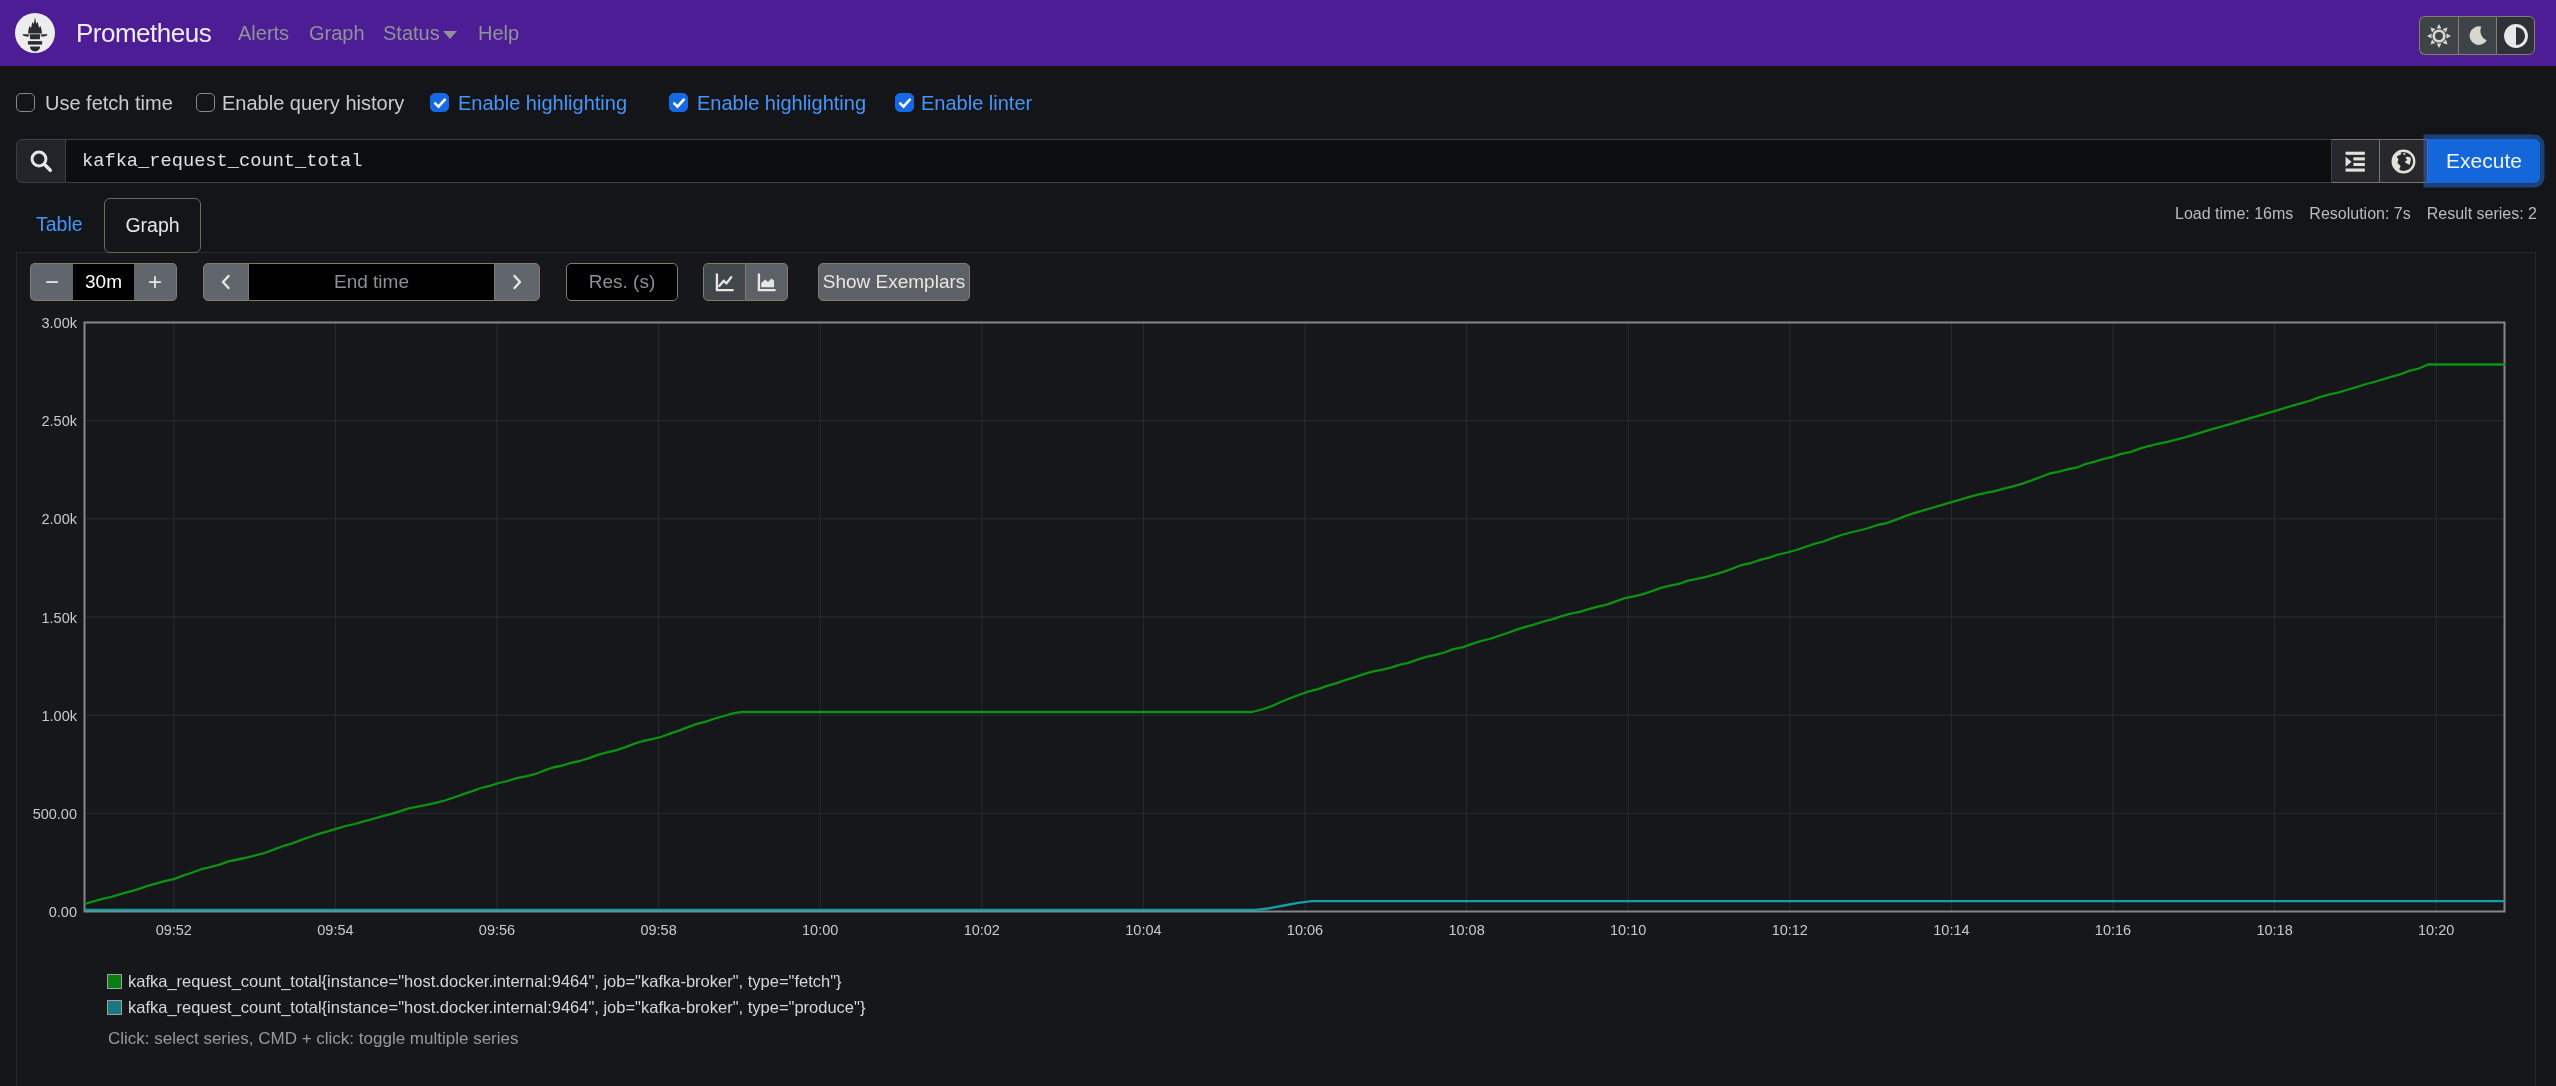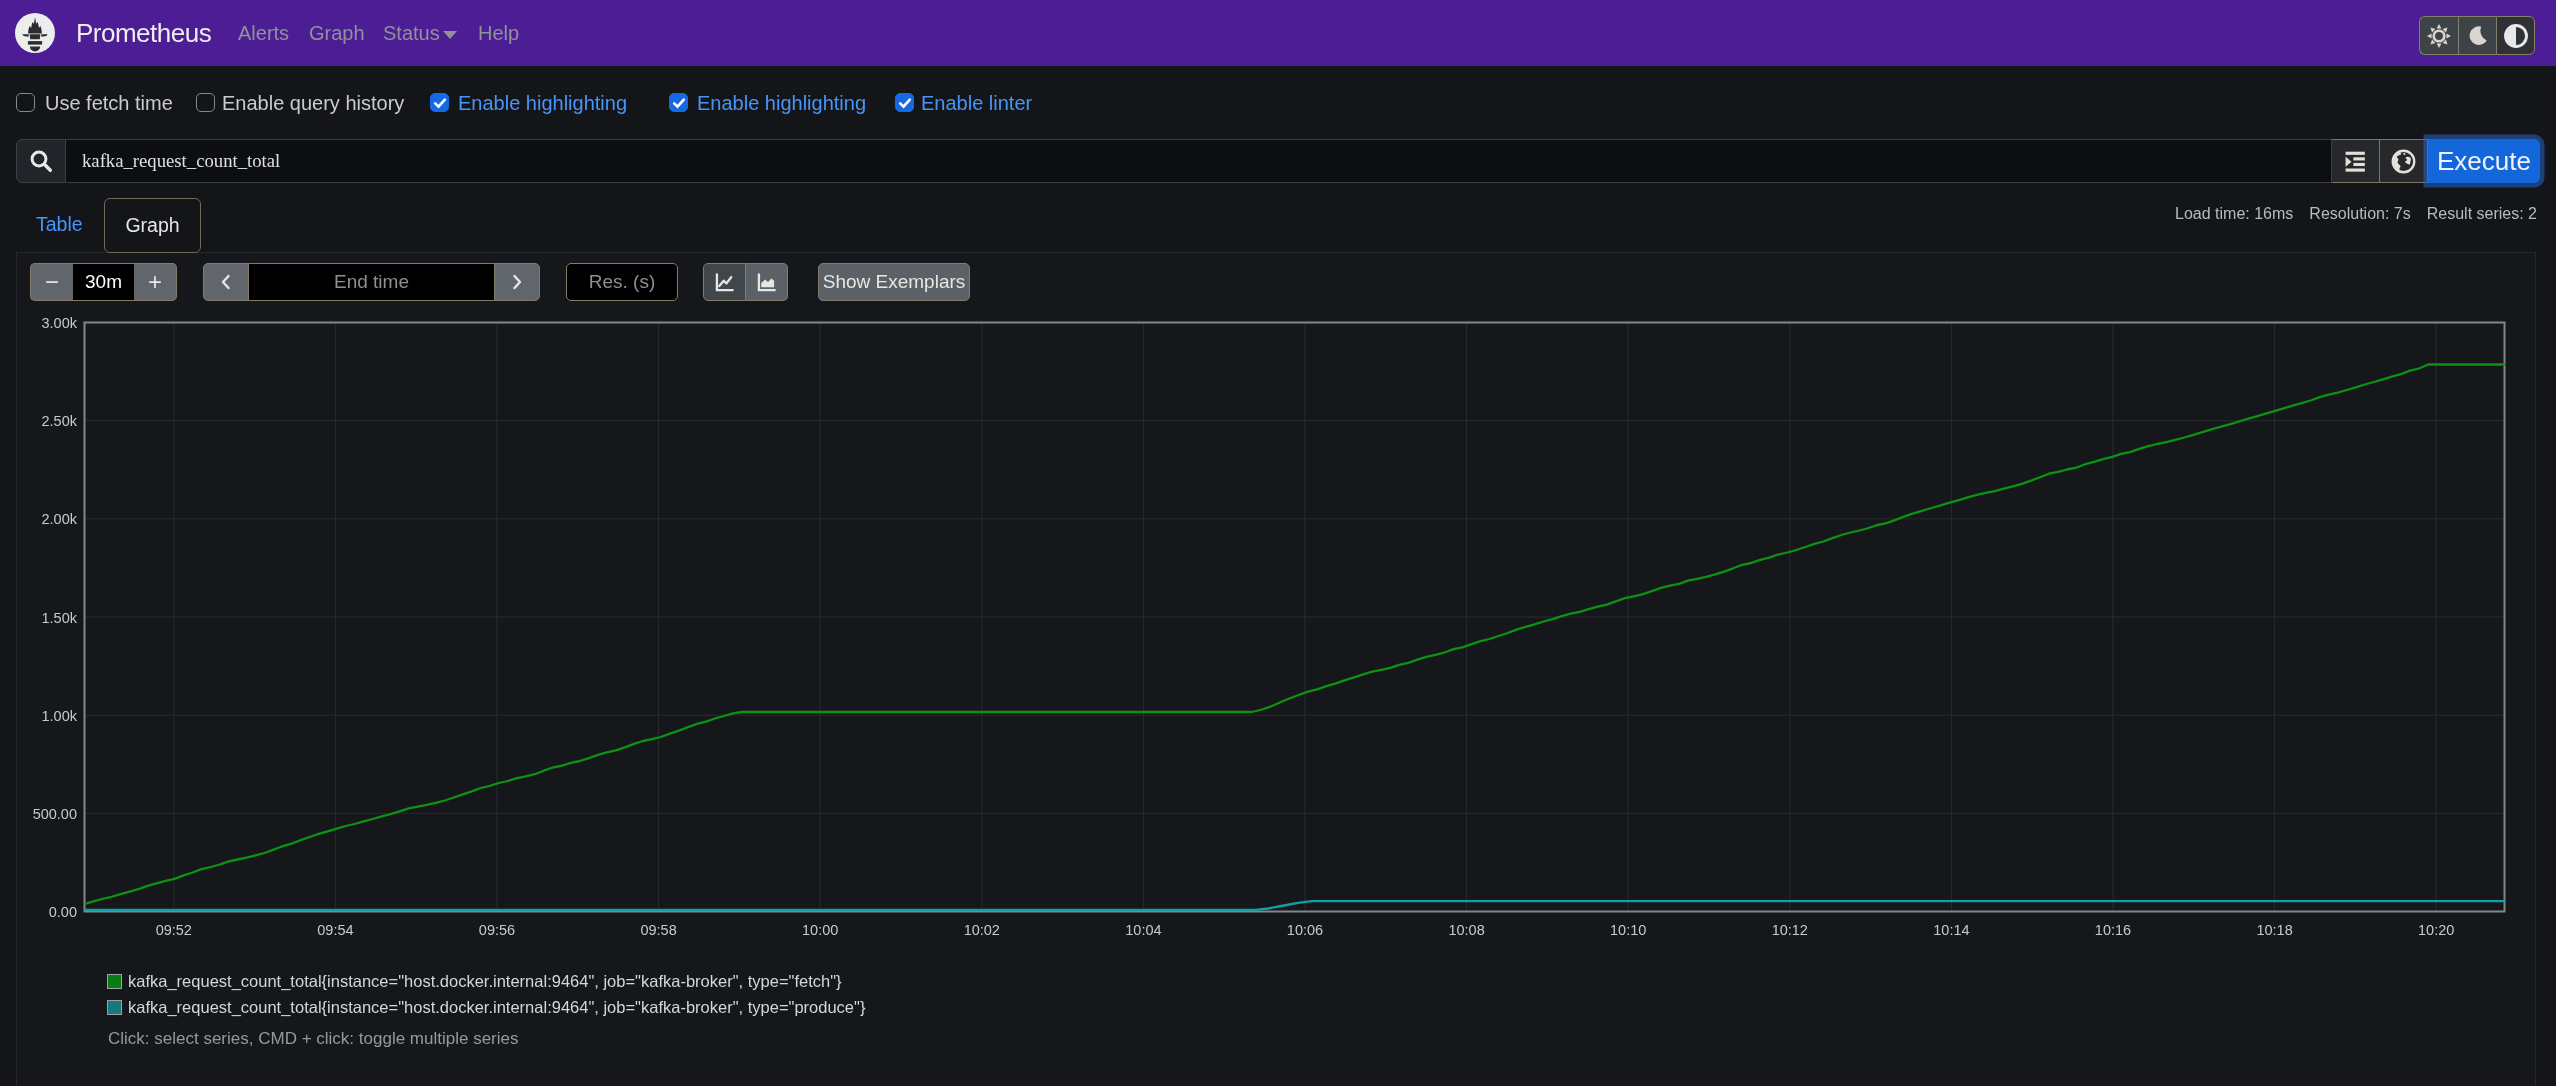--- a/index.html
+++ b/index.html
@@ -16,23 +16,23 @@
 .tbtn.mid{border-right:none}
 
 .cb{position:absolute;top:93px;width:19px;height:19px;border-radius:5px;display:flex;align-items:center;justify-content:center}
 .cb.off{background:#141518;border:1px solid #85898d}
 .cb.on{background:#1569e2;border:1px solid #1569e2}
 .cblab{position:absolute;top:90px;font-size:20px;line-height:26px;color:#c9cbcd}
 .cblab.on{color:#4695fa}
 
 #qgroup{position:absolute;left:16px;top:139px;width:2524px;height:44px;display:flex}
 #qsearch{width:50px;height:44px;background:#212428;border:1px solid #3c4044;border-radius:6px 0 0 6px;display:flex;align-items:center;justify-content:center}
-#qinput{flex:1;background:#0c0e10;border:1px solid #3c4044;border-left:none;display:flex;align-items:center;padding-left:16px;font-family:Liberation Serif, serif;font-size:18.7px;color:#dfe0e2}
+#qinput{flex:1;background:#0c0e10;border:1px solid #3c4044;border-left:none;display:flex;align-items:center;padding-left:16px;font-family:Liberation Mono, monospace;font-size:18.7px;color:#dfe0e2}
 .qbtn{width:48px;height:44px;background:#26282b;border:1px solid #7d7668;border-left:none;display:flex;align-items:center;justify-content:center}
-#qexec{width:112px;height:44px;background:#1467da;border-radius:0 6px 6px 0;color:#eef3fb;font-size:26px;display:flex;align-items:center;justify-content:center;box-shadow:0 0 0 4.5px rgba(38,100,200,0.55)}
+#qexec{width:112px;height:44px;background:#1467da;border-radius:0 6px 6px 0;color:#eef3fb;font-size:21px;display:flex;align-items:center;justify-content:center;box-shadow:0 0 0 4.5px rgba(38,100,200,0.55)}
 
 #stats{position:absolute;right:19px;top:205px;display:flex;gap:16px;font-size:16px;color:#b8bbbe}
 
 #tablink{position:absolute;left:36px;top:213px;font-size:19.5px;color:#4695fa}
 #graphtab{position:absolute;left:104px;top:198px;width:97px;height:55px;border:1px solid #6e6959;border-radius:6px;display:flex;align-items:center;justify-content:center;font-size:19.5px;color:#e4e5e7;background:#141518}
 #panel{position:absolute;left:16px;top:252px;width:2520px;height:834px;background:#15171a;border:1px solid #26292c;border-bottom:none}
 
 .ctl{position:absolute;top:263px;height:38px;display:flex}
 .gbtn{background:#60666c;border:1px solid #847c6b;color:#e9e7e3;display:flex;align-items:center;justify-content:center}
 .blkin{background:#000;border-top:1px solid #847c6b;border-bottom:1px solid #847c6b;color:#fff;display:flex;align-items:center;justify-content:center;font-size:19px}

